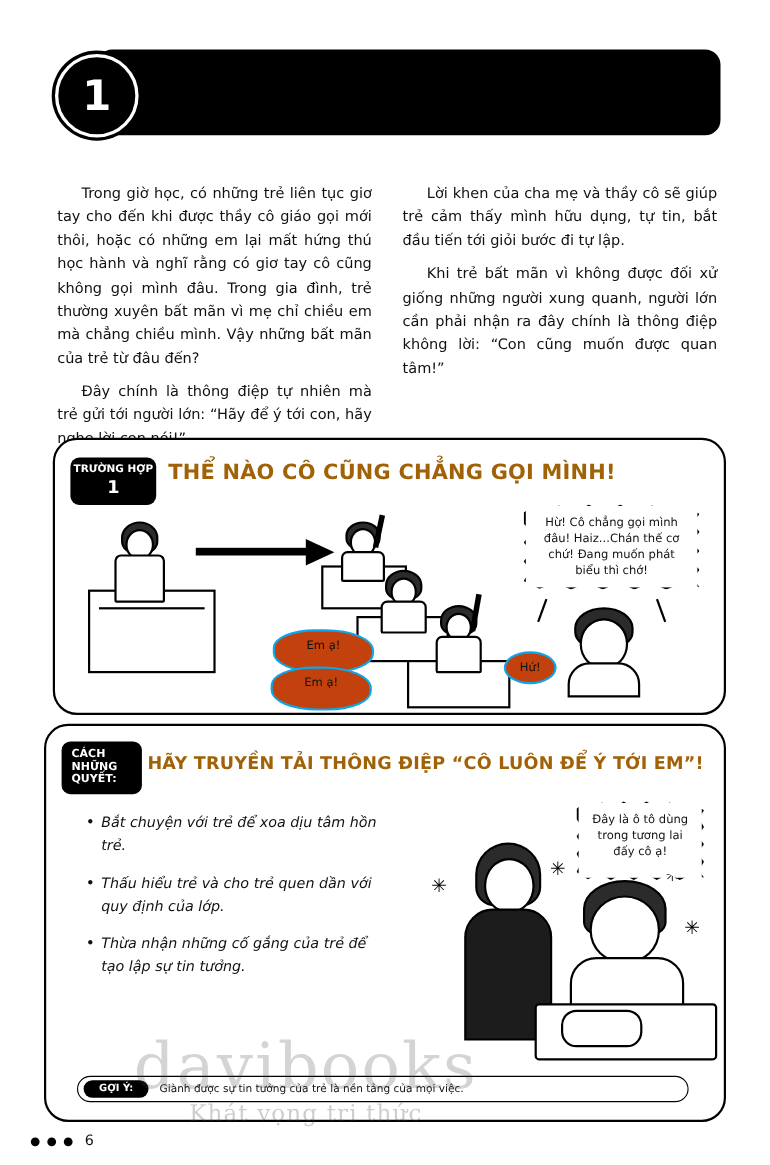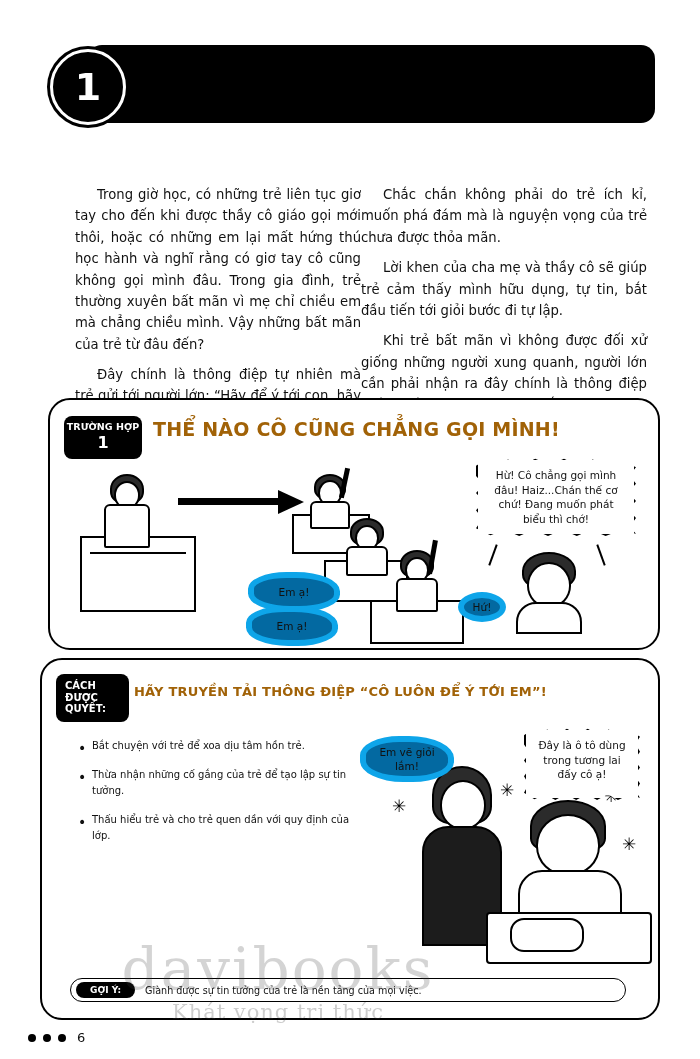--- a/index.html
+++ b/index.html
@@ -68,24 +68,24 @@
     letter-spacing: 0.4px;
     line-height: 1.35;
     font-family: "DejaVu Sans", sans-serif;
     text-transform: uppercase;
   }
 
   
   .columns {
     position: absolute;
     left: 52px;
-    top: 184px;
+    top: 166px;
     width: 600px;
     display: flex;
-    margin-left: 23px;
+    gap: 28px;
   }
   .col {
     width: 286px;
     font-size: 13.2px;
     line-height: 1.62;
     text-align: justify;
     color: #111;
   }
   .col p {
     margin: 0 0 9px 0;
@@ -150,21 +150,21 @@
     color: #a16207;
     font-family: "DejaVu Sans", sans-serif;
   }
   .panel1 .panel-heading {
     left: 103px;
     top: 18px;
   }
   .panel2 .panel-heading {
     left: 92px;
     top: 24px;
-    font-size: 13px;
+    font-size: 16px;
   }
 
   
   .scene1 {
     position: absolute;
     left: 10px;
     top: 52px;
     width: 586px;
     height: 188px;
   }
@@ -236,25 +236,25 @@
     border-top: 12px solid transparent;
     border-bottom: 12px solid transparent;
   }
   .student-desk {
     position: absolute;
     border: 2px solid #000;
     background: #fff;
   }
   .bubble {
     position: absolute;
-    border: 6px solid #0ea5e9;
-    background: #0369a1;
+    border: 2px solid #0ea5e9;
+    background: #c2410c;
     border-radius: 50%;
     display: flex;
-    align-items: center;
+    align-items: flex-start;
     justify-content: center;
     text-align: center;
     font-size: 10.5px;
     line-height: 1.35;
     padding: 6px 8px;
     box-sizing: border-box;
   }
   .bubble.round-rect {
     border-radius: 42% 48% 44% 46%;
   }
@@ -287,22 +287,23 @@
     width: 2px;
     background: #000;
   }
 
   
   .bullets {
     position: absolute;
     left: 36px;
     top: 78px;
     width: 272px;
-    font-size: 10px;
+    font-size: 13px;
     line-height: 1.65;
+    font-style: italic;
   }
   .bullets li {
     margin-bottom: 12px;
     list-style: none;
     position: relative;
     padding-left: 14px;
   }
   .bullets li:before {
     content: "\2022";
     position: absolute;
@@ -398,21 +399,20 @@
       <span>1</span>
     </div>
   </div>
 
   <div class="columns">
     <div class="col">
       <p>Trong giờ học, có những trẻ liên tục giơ tay cho đến khi được thầy cô giáo gọi mới thôi, hoặc có những em lại mất hứng thú học hành và nghĩ rằng có giơ tay cô cũng không gọi mình đâu. Trong gia đình, trẻ thường xuyên bất mãn vì mẹ chỉ chiều em mà chẳng chiều mình. Vậy những bất mãn của trẻ từ đâu đến?</p>
       <p>Đây chính là thông điệp tự nhiên mà trẻ gửi tới người lớn: “Hãy để ý tới con, hãy nghe lời con nói!”</p>
     </div>
     <div class="col">
-      <p>Chắc chắn không phải do trẻ ích kỉ, muốn phá đám mà là nguyện vọng của trẻ chưa được thỏa mãn.</p>
       <p>Lời khen của cha mẹ và thầy cô sẽ giúp trẻ cảm thấy mình hữu dụng, tự tin, bắt đầu tiến tới giỏi bước đi tự lập.</p>
       <p>Khi trẻ bất mãn vì không được đối xử giống những người xung quanh, người lớn cần phải nhận ra đây chính là thông điệp không lời: “Con cũng muốn được quan tâm!”</p>
     </div>
   </div>
 
   <div class="panel panel1">
     <div class="tag tag1">
       <span>TRƯỜNG HỢP</span>
       <span class="num">1</span>
     </div>
@@ -474,29 +474,29 @@
       <div class="bubble" style="left:398px; top:140px; width:48px; height:30px;">
         <span>Hứ!</span>
       </div>
       <div class="emph-lines" style="left:432px; top:92px; height:22px; transform:rotate(20deg);"></div>
       <div class="emph-lines" style="left:540px; top:92px; height:22px; transform:rotate(-20deg);"></div>
     </div>
   </div>
 
   <div class="panel panel2">
     <div class="tag tag2">
-      <span>CÁCH ĐƯỢC QUYẾT:</span>
+      <span>CÁCH NHỮNG QUYẾT:</span>
     </div>
     <div class="panel-heading">HÃY TRUYỀN TẢI THÔNG ĐIỆP “CÔ LUÔN ĐỂ Ý TỚI EM”!</div>
 
     <div class="bullets">
       <ul>
         <li><span>Bắt chuyện với trẻ để xoa dịu tâm hồn trẻ.</span></li>
+        <li><span>Thấu hiểu trẻ và cho trẻ quen dần với quy định của lớp.</span></li>
         <li><span>Thừa nhận những cố gắng của trẻ để tạo lập sự tin tưởng.</span></li>
-        <li><span>Thấu hiểu trẻ và cho trẻ quen dần với quy định của lớp.</span></li>
       </ul>
     </div>
 
     <div style="position:absolute; left:318px; top:66px; width:290px; height:238px;">
 
       <div style="position:absolute; left:54px; top:40px; width:92px; height:176px;">
         <div class="fig-hair" style="left:18px; top:0; width:56px; height:54px; border-radius:50% 50% 30% 30%;"></div>
         <div class="fig-head" style="left:26px; top:14px; width:42px; height:46px;"></div>
         <div class="fig-torso" style="left:8px; top:60px; width:76px; height:116px; border-radius:26px 26px 0 0; background:#1c1c1c; border-color:#000;"></div>
       </div>
@@ -509,23 +509,20 @@
 
       <div style="position:absolute; left:126px; top:186px; width:162px; height:48px; border:2px solid #000; background:#fff; border-radius:4px;"></div>
       <div style="position:absolute; left:150px; top:192px; width:70px; height:30px; border:2px solid #000; border-radius:14px; background:#fff;"></div>
 
       <div class="sparkle" style="left:32px; top:72px;">✳</div>
       <div class="sparkle" style="left:140px; top:56px;">✳</div>
       <div class="sparkle" style="left:262px; top:110px;">✳</div>
       <div class="sparkle" style="left:244px; top:62px;">✳</div>
     </div>
 
-    <div class="bubble round-rect" style="left:318px; top:76px; width:94px; height:46px;">
-      <span>Em vẽ giỏi lắm!</span>
-    </div>
     <div class="jagged" style="left:482px; top:68px; width:116px; height:72px;">
       <span>Đây là ô tô dùng trong tương lai đấy cô ạ!</span>
     </div>
 
     <div class="hint">
       <span class="hint-tag">GỢI Ý:</span>
       <span class="hint-text">Giành được sự tin tưởng của trẻ là nền tảng của mọi việc.</span>
     </div>
   </div>
 

